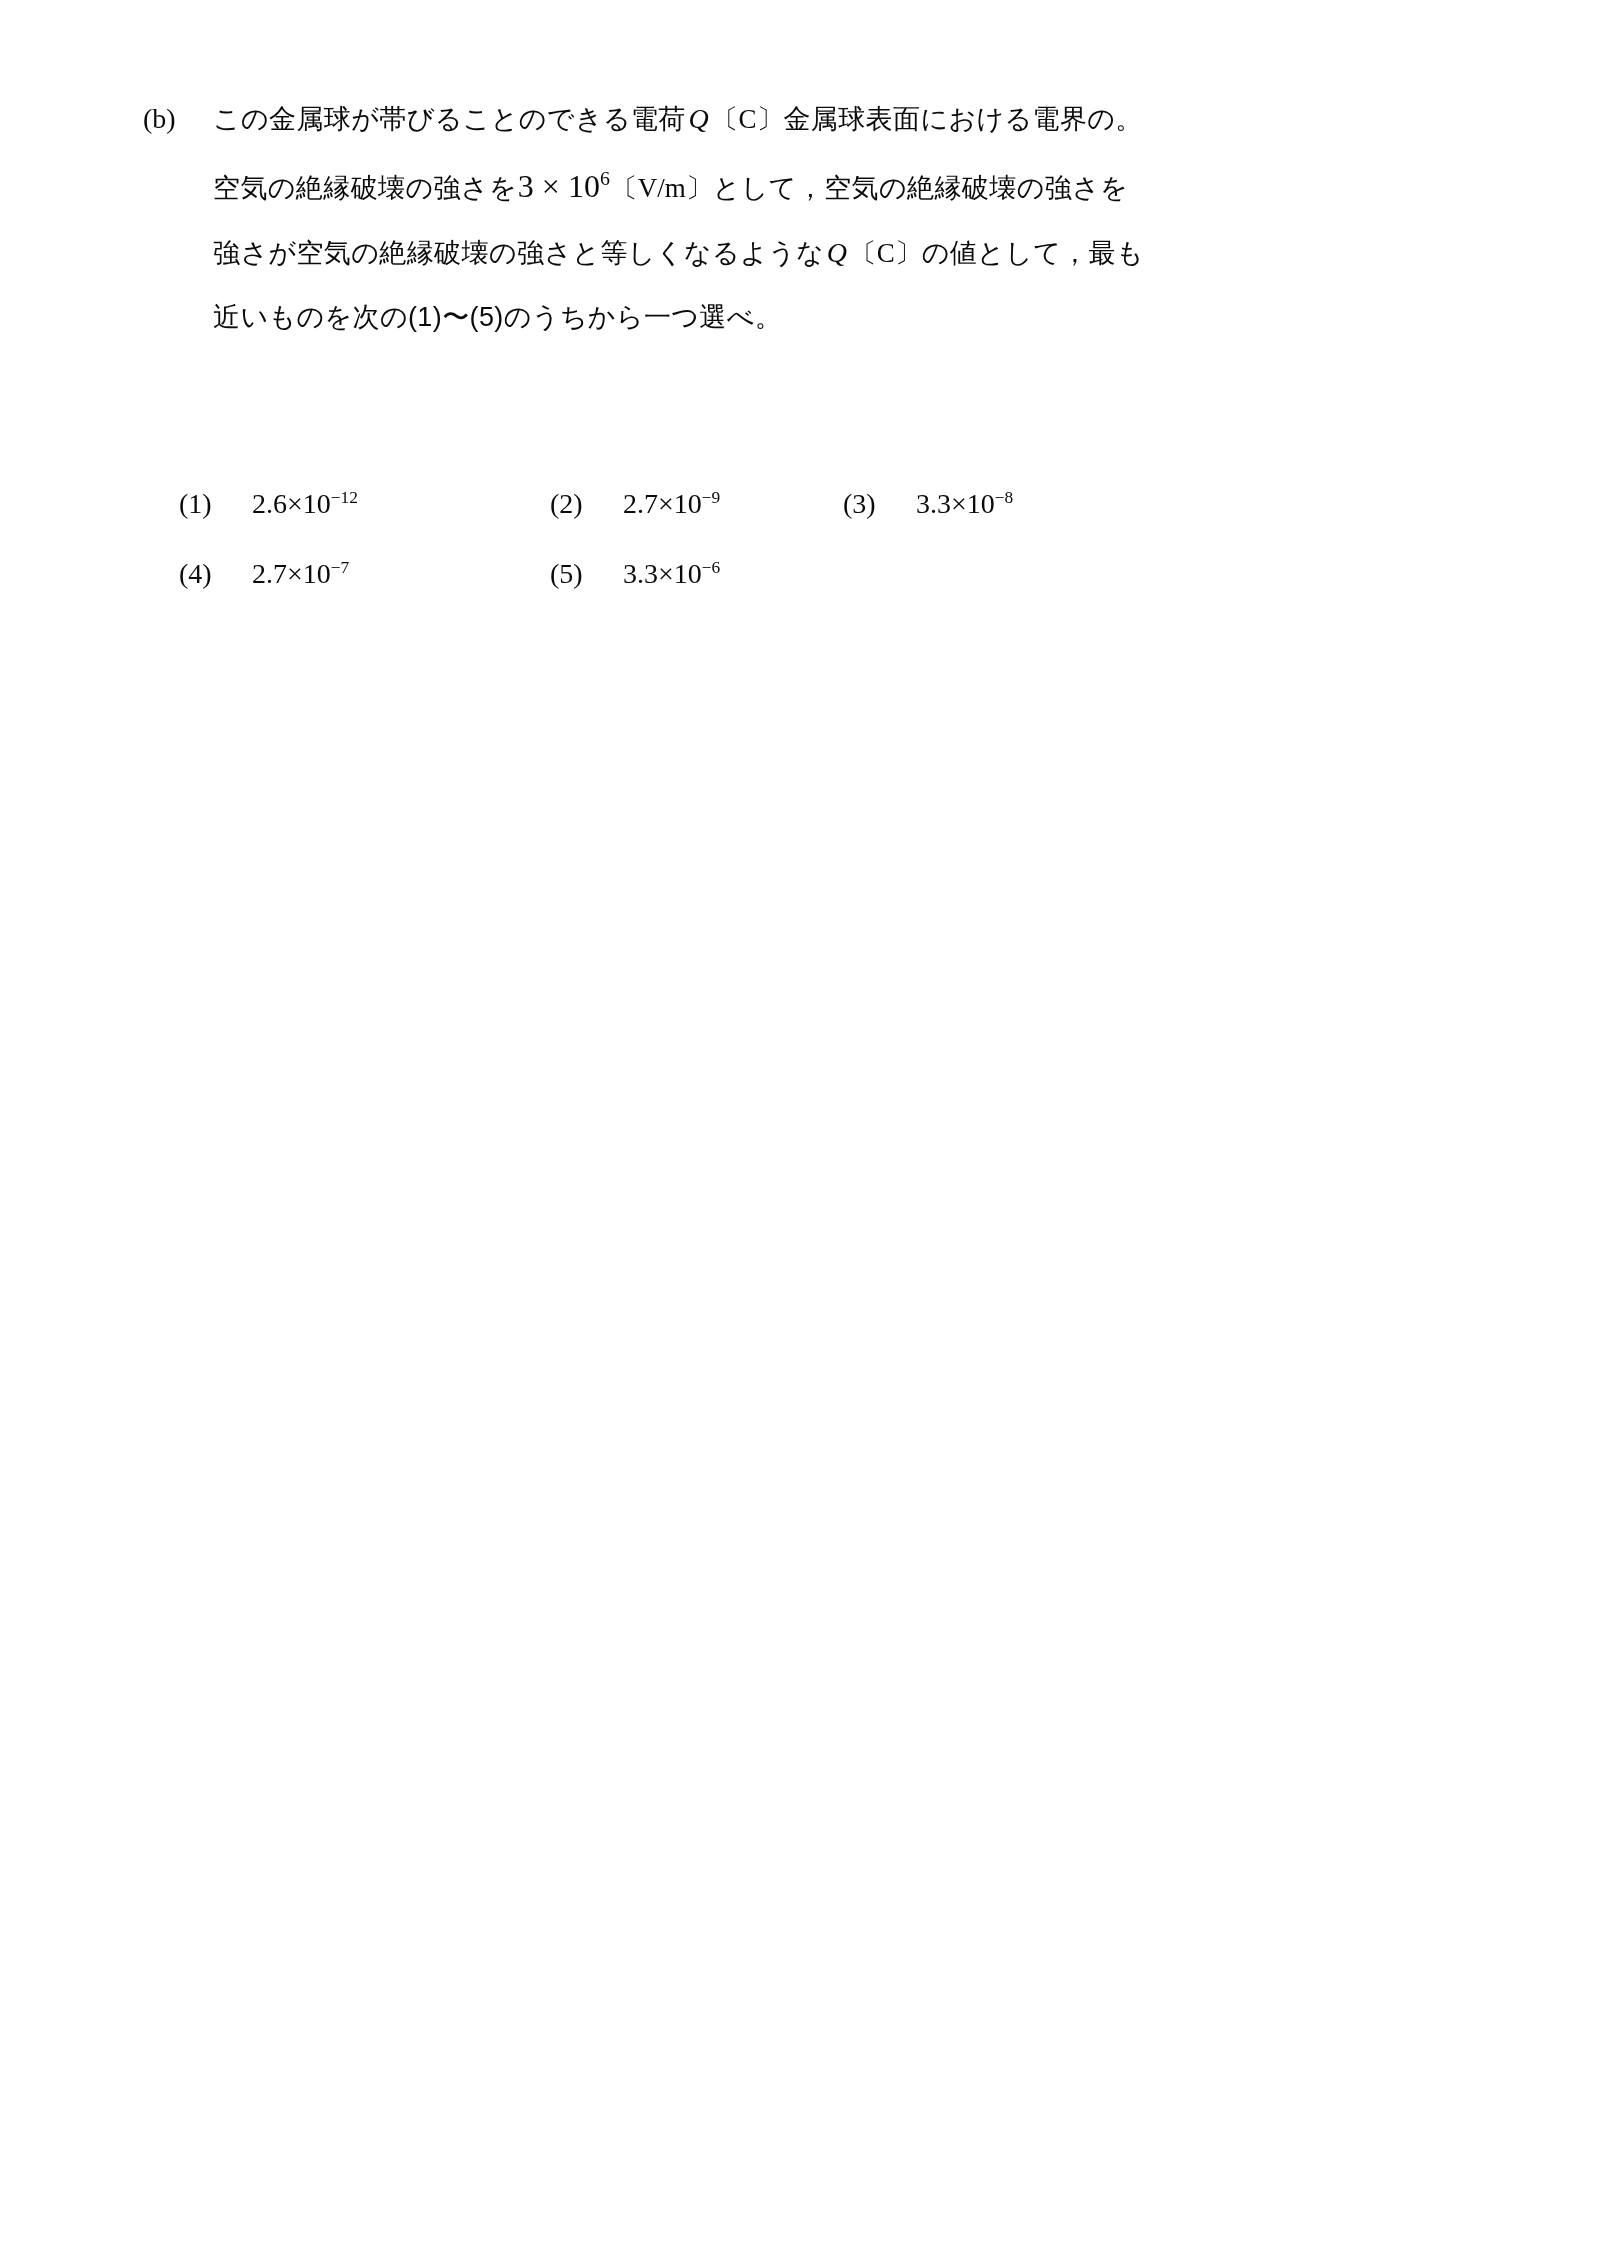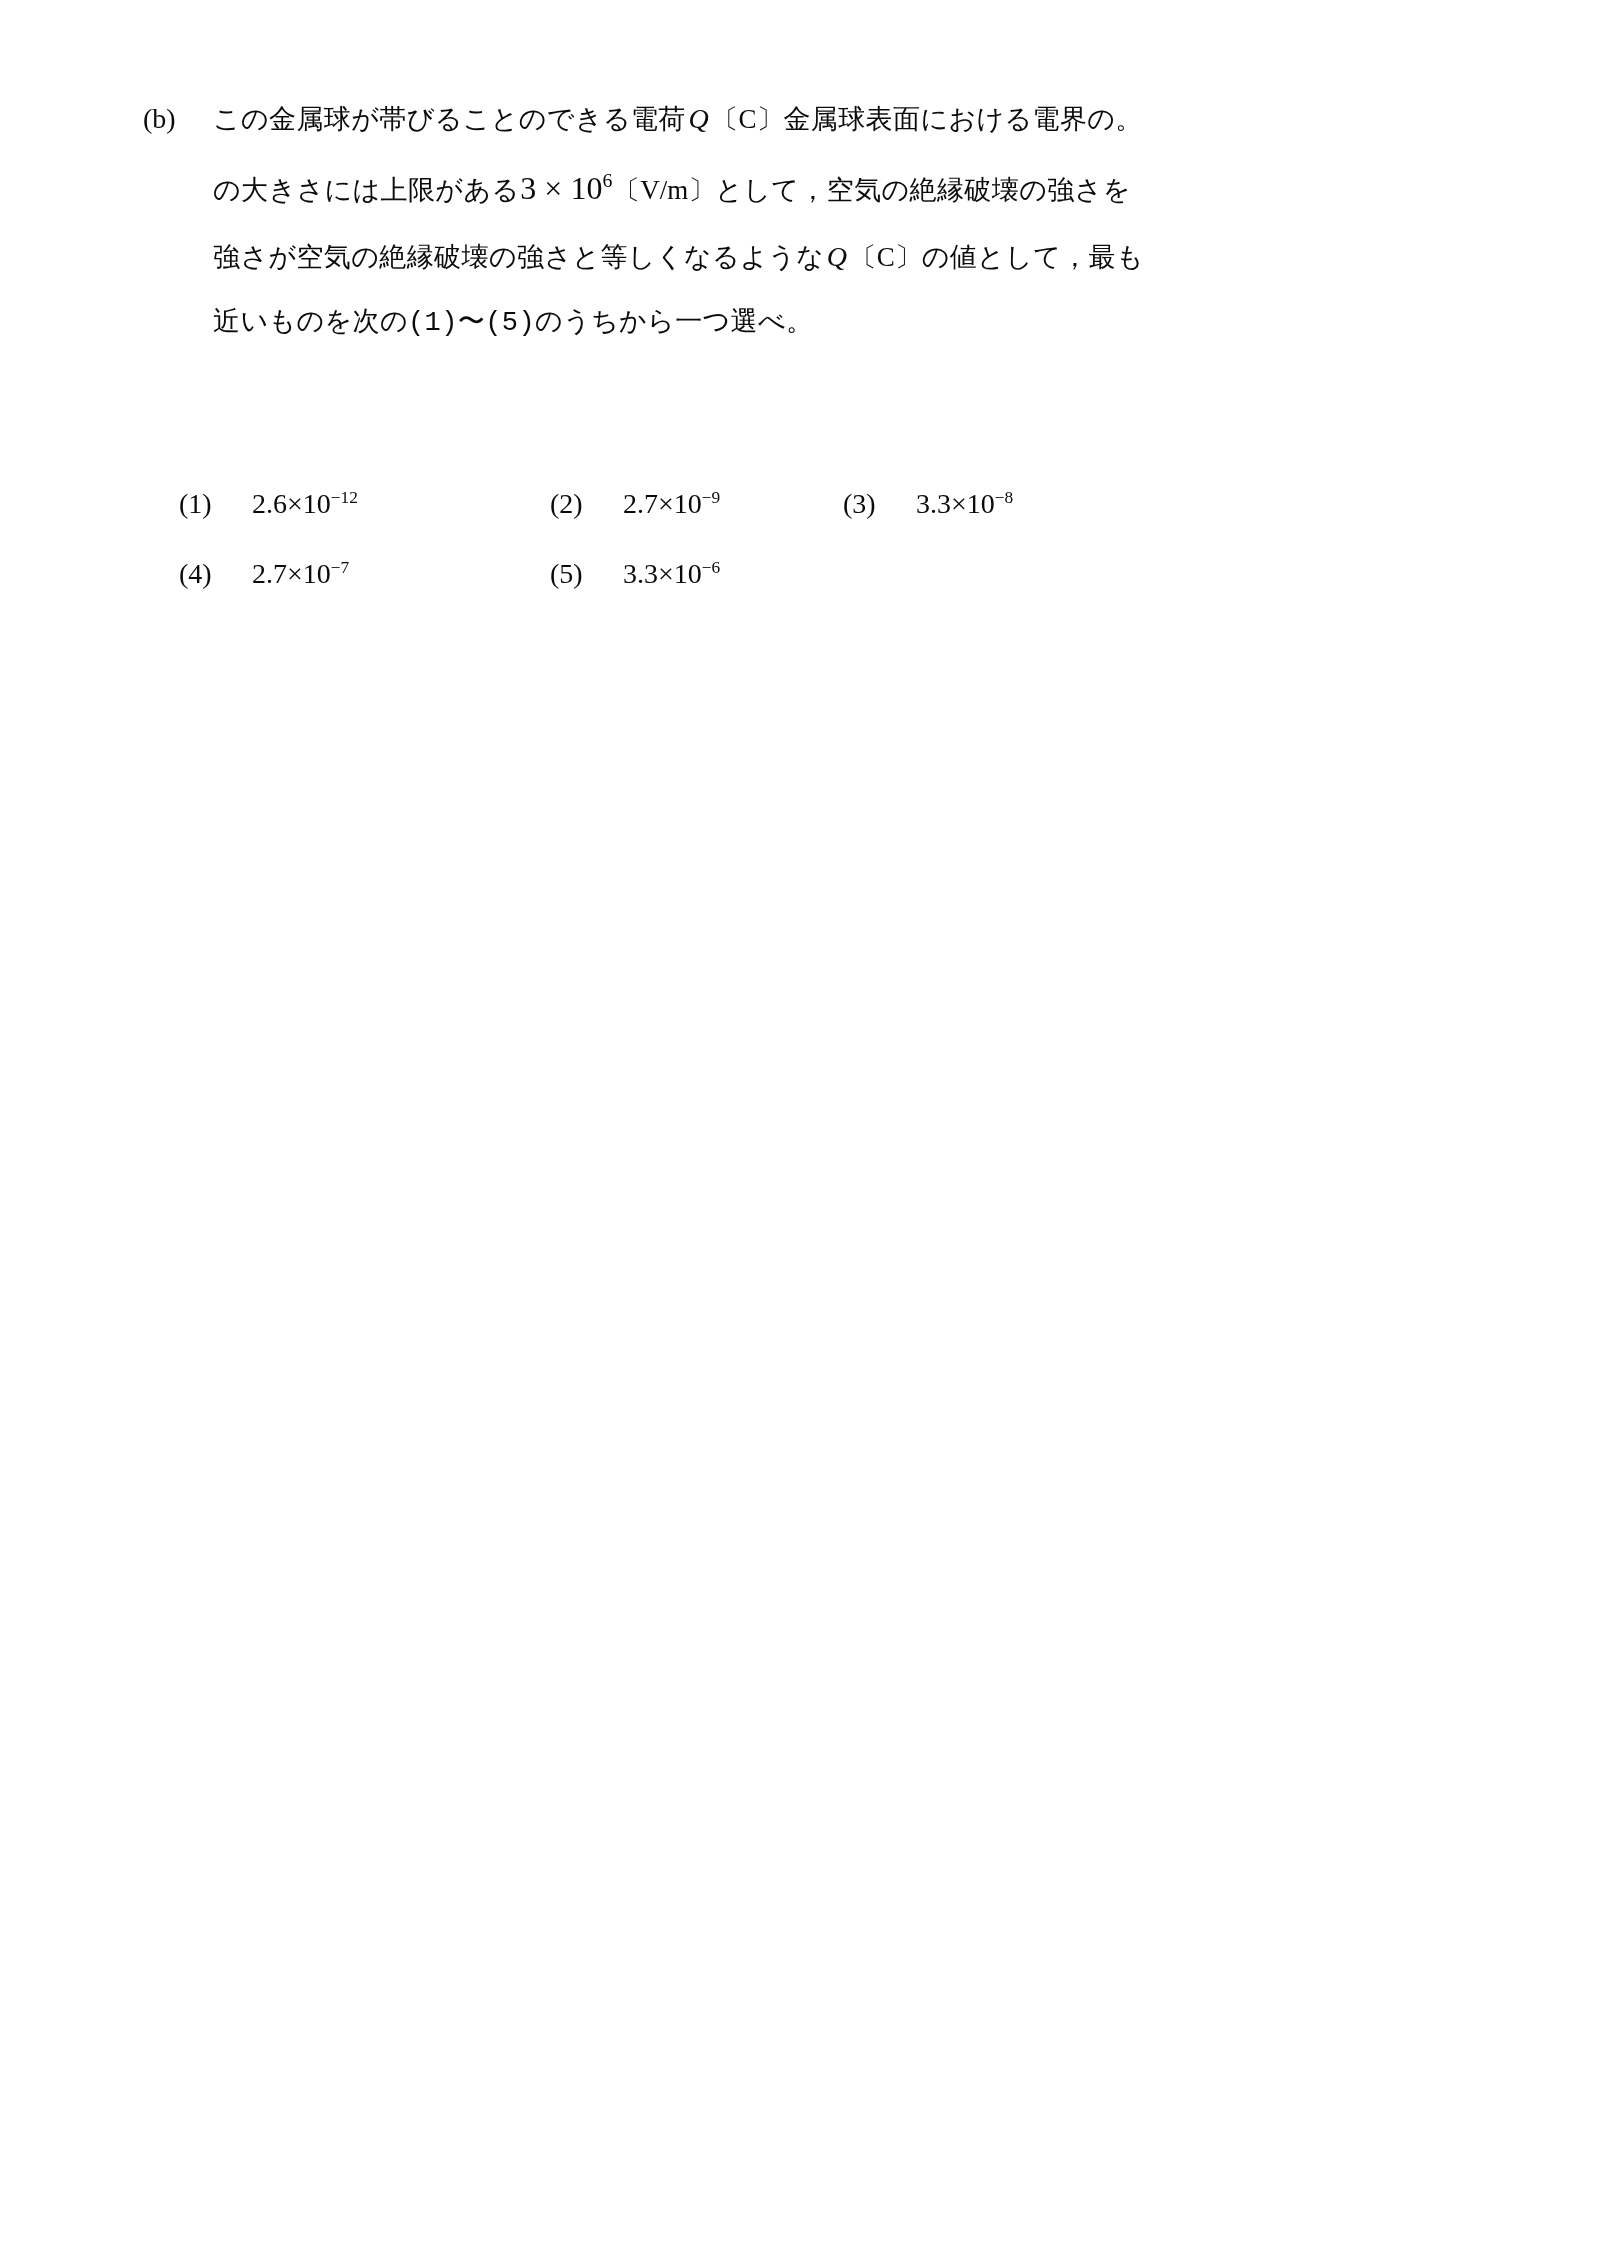--- a/index.html
+++ b/index.html
@@ -36,21 +36,21 @@
     margin-bottom: 37px;
     white-space: nowrap;
   }
   .q-label {
     width: 70px;
     flex: 0 0 70px;
     font-family: "Liberation Serif", serif;
     font-size: 28px;
   }
   .q-text {
-    font-family: Liberation Mono, monospace;
+    font-family: Liberation Sans, sans-serif;
     font-size: 27px;
     letter-spacing: 0.4px;
   }
   .q-indent {
     padding-left: 70px;
   }
   .mi {
     font-family: "Liberation Serif", serif;
     font-style: italic;
     font-size: 28px;
@@ -111,21 +111,21 @@
 
     <div class="q-line">
       <span class="q-label">(b)</span>
       <span class="q-text">この金属球が帯びることのできる電荷</span>
       <span class="mi">Q</span>
       <span class="mupright">〔C〕</span>
       <span class="q-text">金属球表面における電界の。</span>
     </div>
 
     <div class="q-line q-indent">
-      <span class="q-text">の大きさには上限がある</span>
+      <span class="q-text">空気の絶縁破壊の強さを</span>
       <span class="mn"><span>3 × 10</span><sup class="exp">6</sup></span>
       <span class="mupright">〔V/m〕</span>
       <span class="q-text">として，空気の絶縁破壊の強さを</span>
     </div>
 
     <div class="q-line q-indent">
       <span class="q-text">強さが空気の絶縁破壊の強さと等しくなるような</span>
       <span class="mi">Q</span>
       <span class="mupright">〔C〕</span>
       <span class="q-text">の値として，最も</span>

